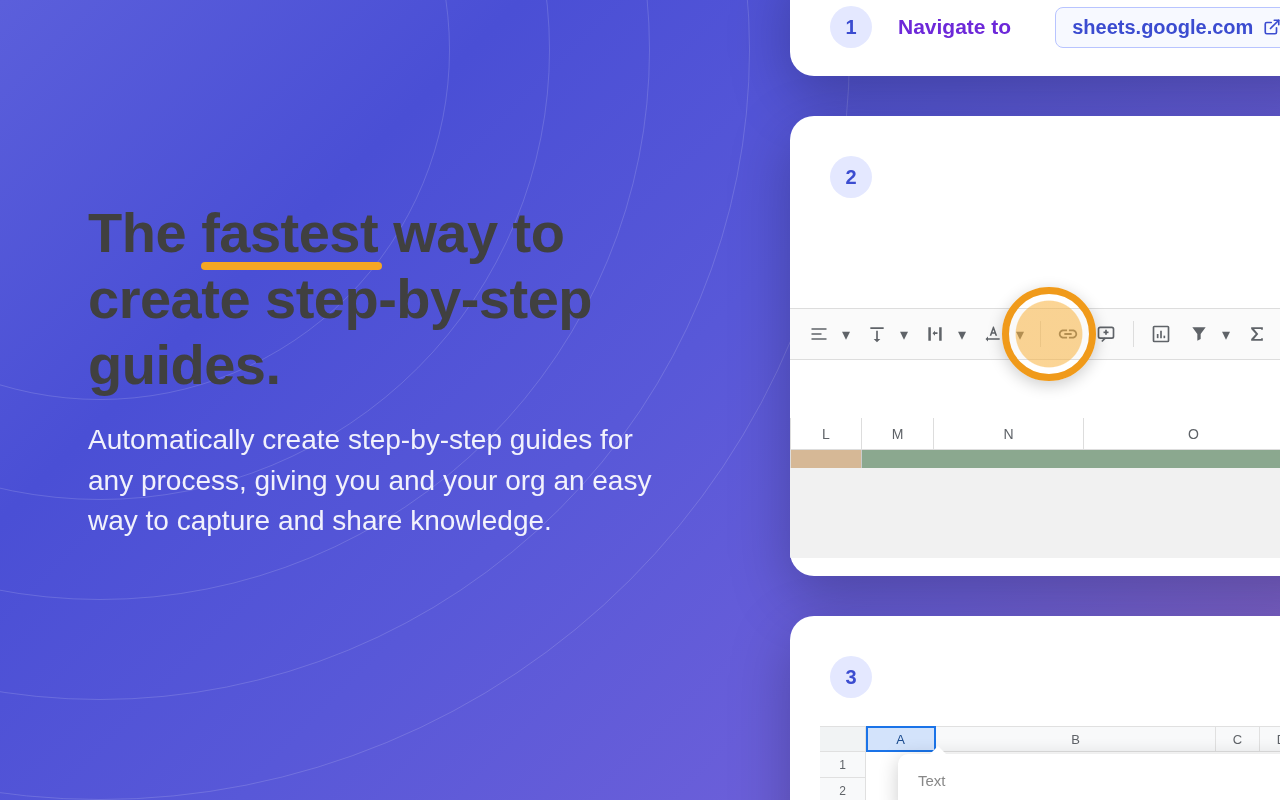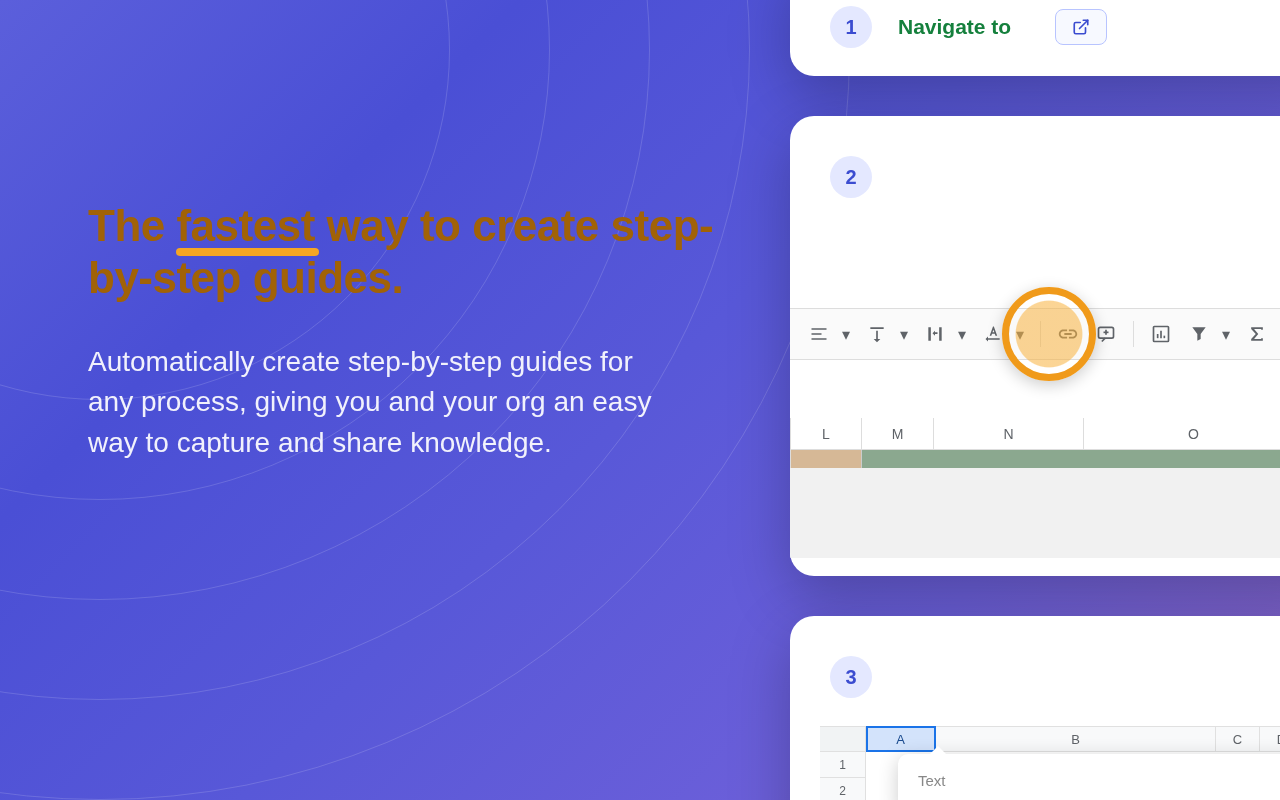--- a/index.html
+++ b/index.html
@@ -39,42 +39,42 @@
     .c5 { width: 1500px; height: 1500px; top: -700px; left: -650px; }
     
     
     .left-content {
       flex: 0 0 790px;
       padding: 200px 60px 0 88px;
       position: relative;
       z-index: 2;
     }
     .headline {
-      color: #a16207;
-      font-size: 44px;
+      color: #404040;
+      font-size: 56px;
       font-weight: 700;
       line-height: 1.18;
       letter-spacing: -0.5px;
     }
     .headline .underline-word {
       position: relative;
       display: inline-block;
     }
     .headline .underline-word::after {
       content: '';
       position: absolute;
       left: 0;
       right: -4px;
       bottom: -4px;
       height: 8px;
       background: #f5a623;
       border-radius: 4px;
     }
     .subhead {
-      margin-top: 38px;
+      margin-top: 22px;
       color: rgba(255,255,255,0.92);
       font-size: 28px;
       font-weight: 400;
       line-height: 1.45;
       max-width: 580px;
     }
     
     
     .right-col {
       flex: 1;
@@ -104,21 +104,21 @@
       background: #e4e8ff;
       color: #3b4cd0;
       font-weight: 700;
       font-size: 20px;
       display: flex;
       align-items: center;
       justify-content: center;
       flex-shrink: 0;
     }
     .step-text {
-      color: #15803d;
+      color: #6d28d9;
       font-size: 21px;
       font-weight: 600;
     }
     
     .url-chip {
       margin-left: 18px;
       padding: 8px 16px;
       border: 1.5px solid #b8c4ff;
       border-radius: 8px;
       color: #3b4cd0;
@@ -313,20 +313,21 @@
   <p class="subhead">Automatically create step-by-step guides for any process, giving you and your org an easy way to capture and share knowledge.</p>
 </div>
 
 <div class="right-col">
 
   <div class="card card1">
     <div class="step-row">
       <div class="step-num">1</div>
       <div class="step-text">Navigate to</div>
       <a class="url-chip">
+        <span>sheets.google.com</span>
         <span class="ext-icon">
           <svg width="18" height="18" viewBox="0 0 24 24" fill="none" stroke="#3b4cd0" stroke-width="2.2" stroke-linecap="round" stroke-linejoin="round">
             <path d="M18 13v6a2 2 0 0 1-2 2H5a2 2 0 0 1-2-2V8a2 2 0 0 1 2-2h6"></path>
             <polyline points="15 3 21 3 21 9"></polyline>
             <line x1="10" y1="14" x2="21" y2="3"></line>
           </svg>
         </span>
       </a>
     </div>
   </div>

